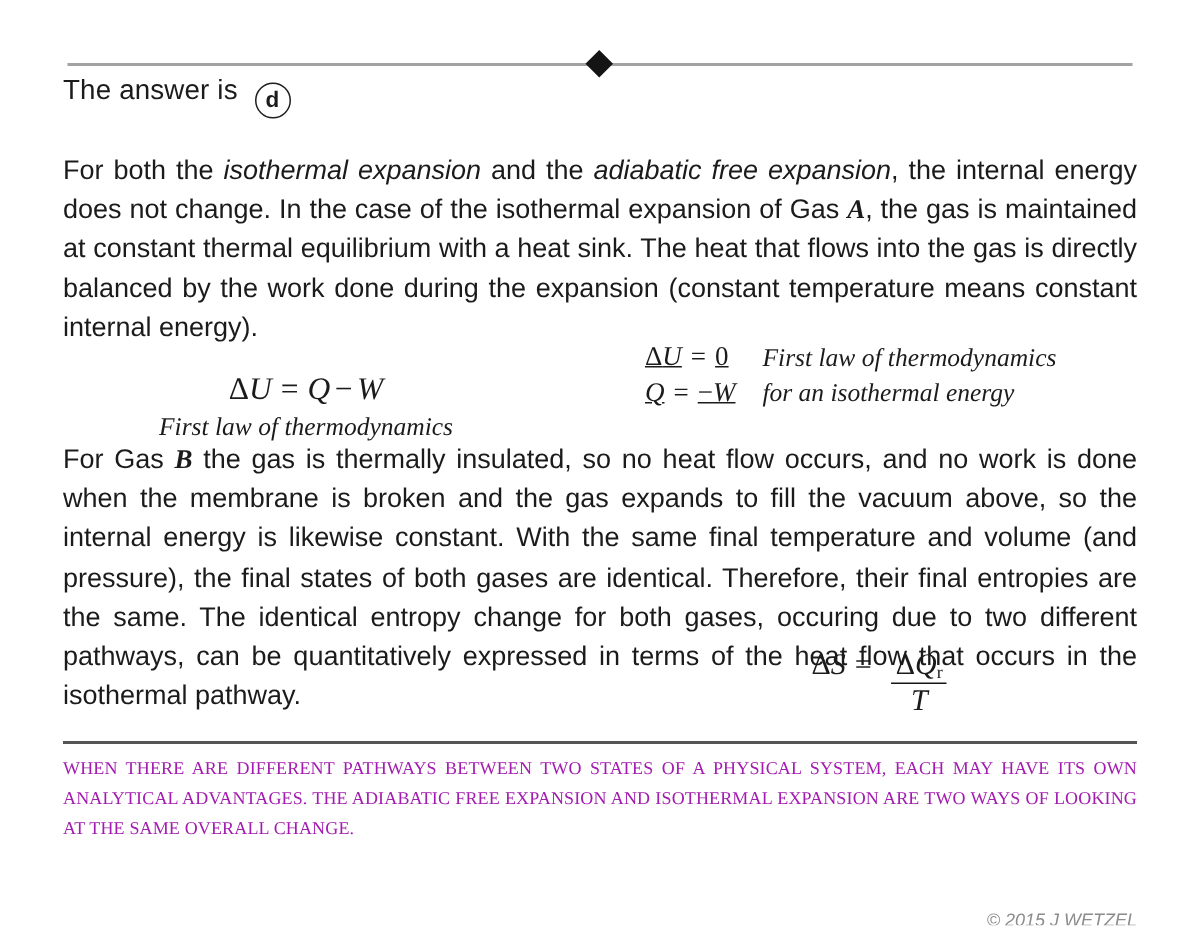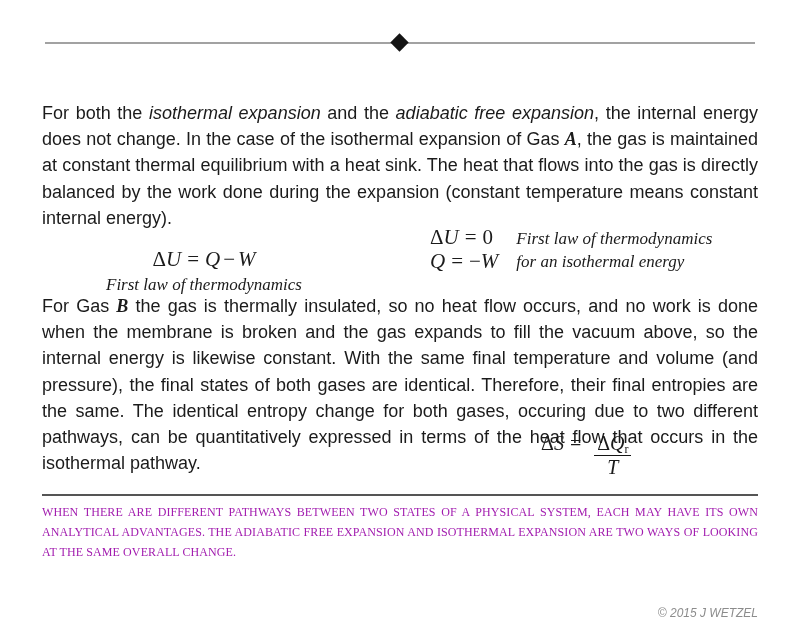--- a/index.html
+++ b/index.html
@@ -104,23 +104,24 @@
   }
 
   .eq-right {
     position: absolute;
     left: 430px;
     top: 226px;
     display: flex;
     align-items: flex-start;
   }
   .eq-right .stack {
-    font-size: 21px;
+    font-size: 18px;
     line-height: 23.5px;
     white-space: nowrap;
+    text-decoration: underline;
   }
   .eq-right .caption {
     margin-left: 18px;
     margin-top: 2px;
     font-family: "Liberation Serif", serif;
     font-style: italic;
     font-size: 17px;
     line-height: 22.5px;
     white-space: nowrap;
   }
@@ -188,20 +189,26 @@
   }
 </style>
 </head>
 <body>
 
 <div class="page">
 
   <div class="rule-top"></div>
   <div class="diamond"></div>
 
+  <div class="answer-line">
+    <span>The answer is</span>
+    <span class="circle-letter">
+      <span>d</span>
+    </span>
+  </div>
 
   <p class="para para-1">
     <span>For both the </span><span class="it">isothermal expansion</span><span> and the </span><span class="it">adiabatic free expansion</span><span>, the internal energy does not change.  In the case of the isothermal expansion of Gas </span><span class="gas-var">A</span><span>, the gas is maintained at constant thermal equilibrium with a heat sink.  The heat that flows into the gas is directly balanced by the work done during the expansion (constant temperature means constant internal energy).</span>
   </p>
 
   <div class="eq-left eq-serif">
     <div class="formula">
       <span>Δ</span><span class="v">U</span><span class="eq-op">=</span><span class="v">Q</span><span class="eq-minus">−</span><span class="v">W</span>
     </div>
     <div class="caption">First law of thermodynamics</div>

